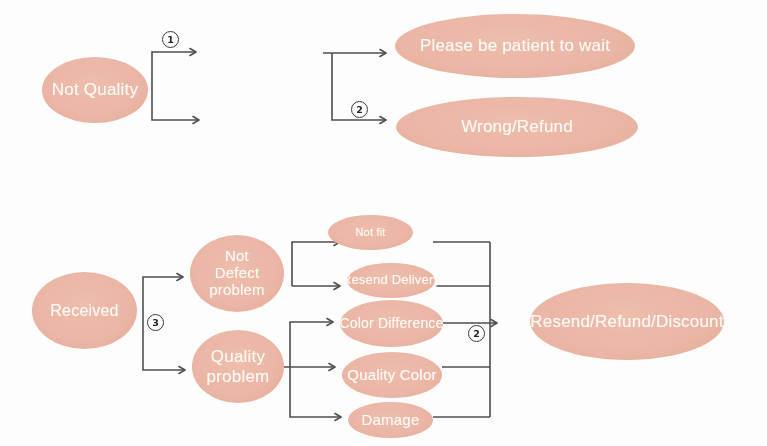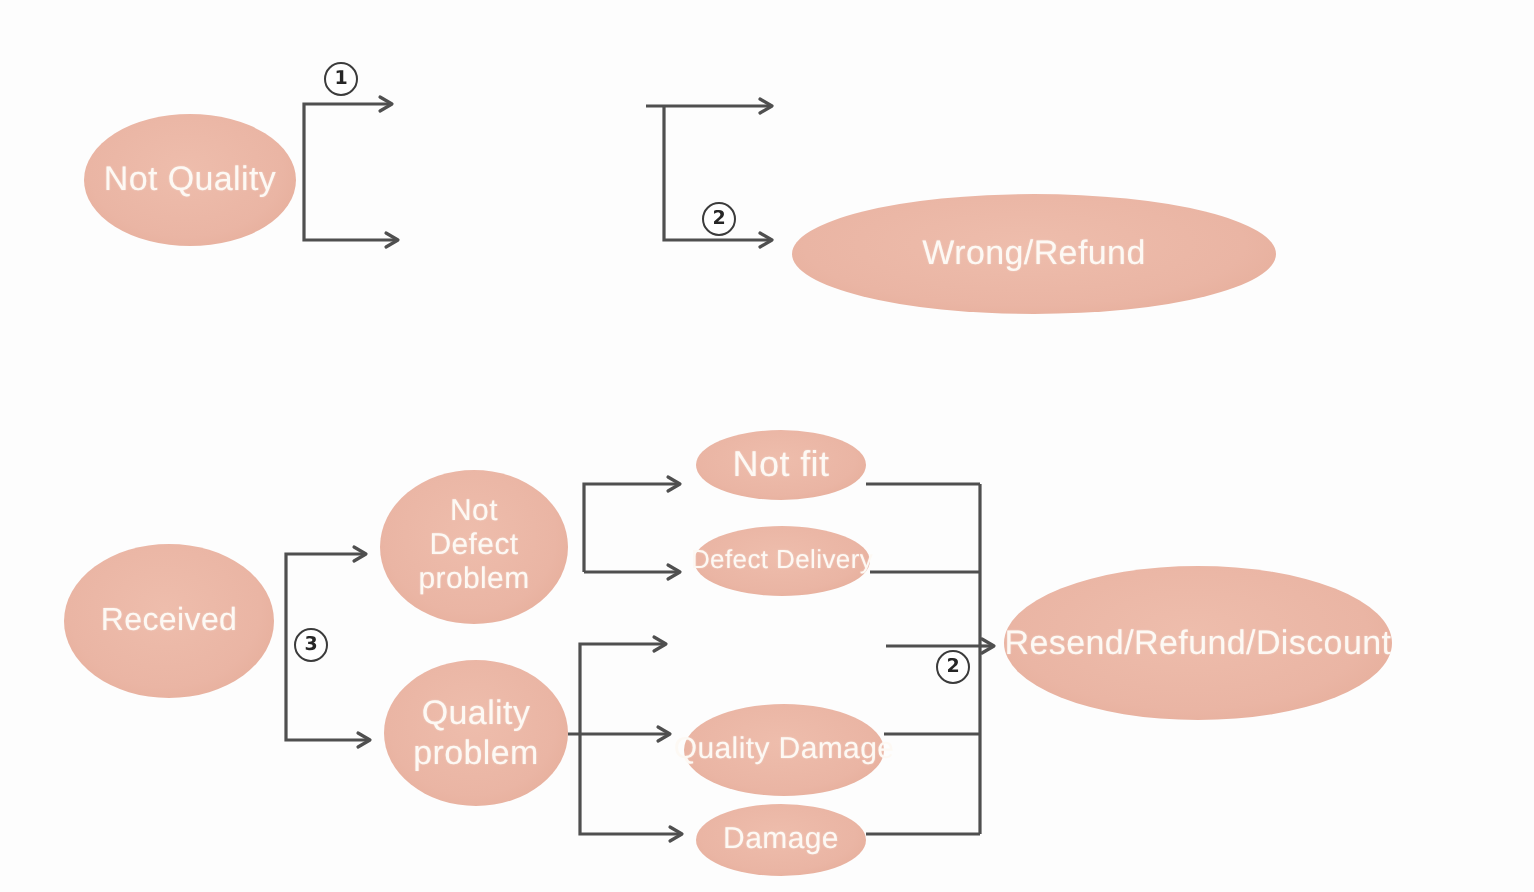--- a/index.html
+++ b/index.html
@@ -86,39 +86,41 @@
     <path d="M442 367 H490"></path>
     <path d="M433 417 H490"></path>
     <path d="M490 242 V417"></path>
     <path d="M490 323 H497" marker-end="url(#arrow)"></path>
   </svg>
 
   <div class="node nowrap" style="left:42px;top:57px;width:106px;height:66px;font-size:17px;">Not Quality</div>
 
 
 
+  <div class="node nowrap" style="left:395px;top:14px;width:240px;height:64px;font-size:17px;">Please be patient to wait</div>
 
   <div class="node nowrap" style="left:396px;top:97px;width:242px;height:60px;font-size:17px;">Wrong/Refund</div>
 
   <div class="node nowrap" style="left:32px;top:272px;width:105px;height:77px;font-size:16px;">Received</div>
 
   <div class="node" style="left:190px;top:235px;width:94px;height:77px;font-size:15px;padding:0 14px;box-sizing:border-box;">Not Defect problem</div>
 
   <div class="node" style="left:192px;top:330px;width:92px;height:73px;font-size:17px;padding:0 8px;box-sizing:border-box;">Quality problem</div>
 
-  <div class="node nowrap" style="left:348px;top:215px;width:85px;height:35px;font-size:18px;">Not fit</div>
+  <div class="node nowrap" style="left:328px;top:215px;width:85px;height:35px;font-size:11px;">Not fit</div>
 
-  <div class="node nowrap" style="left:347px;top:263px;width:88px;height:35px;font-size:13px;">Defect Delivery</div>
+  <div class="node nowrap" style="left:347px;top:263px;width:88px;height:35px;font-size:13px;">Resend Delivery</div>
 
+  <div class="node nowrap" style="left:340px;top:300px;width:103px;height:47px;font-size:14px;">Color Difference</div>
 
-  <div class="node nowrap" style="left:342px;top:352px;width:100px;height:46px;font-size:15px;">Quality Damage</div>
+  <div class="node nowrap" style="left:342px;top:352px;width:100px;height:46px;font-size:15px;">Quality Color</div>
 
   <div class="node nowrap" style="left:348px;top:402px;width:85px;height:36px;font-size:15px;text-align:center;">Damage</div>
 
-  <div class="node nowrap" style="left:502px;top:283px;width:194px;height:77px;font-size:17px;">Resend/Refund/Discount</div>
+  <div class="node nowrap" style="left:530px;top:283px;width:194px;height:77px;font-size:17px;">Resend/Refund/Discount</div>
 
   <div class="step" style="left:162px;top:31px;">1</div>
 
   <div class="step" style="left:351px;top:101px;">2</div>
 
   <div class="step" style="left:147px;top:314px;">3</div>
 
   <div class="step" style="left:468px;top:325px;">2</div>
 
 </div>

